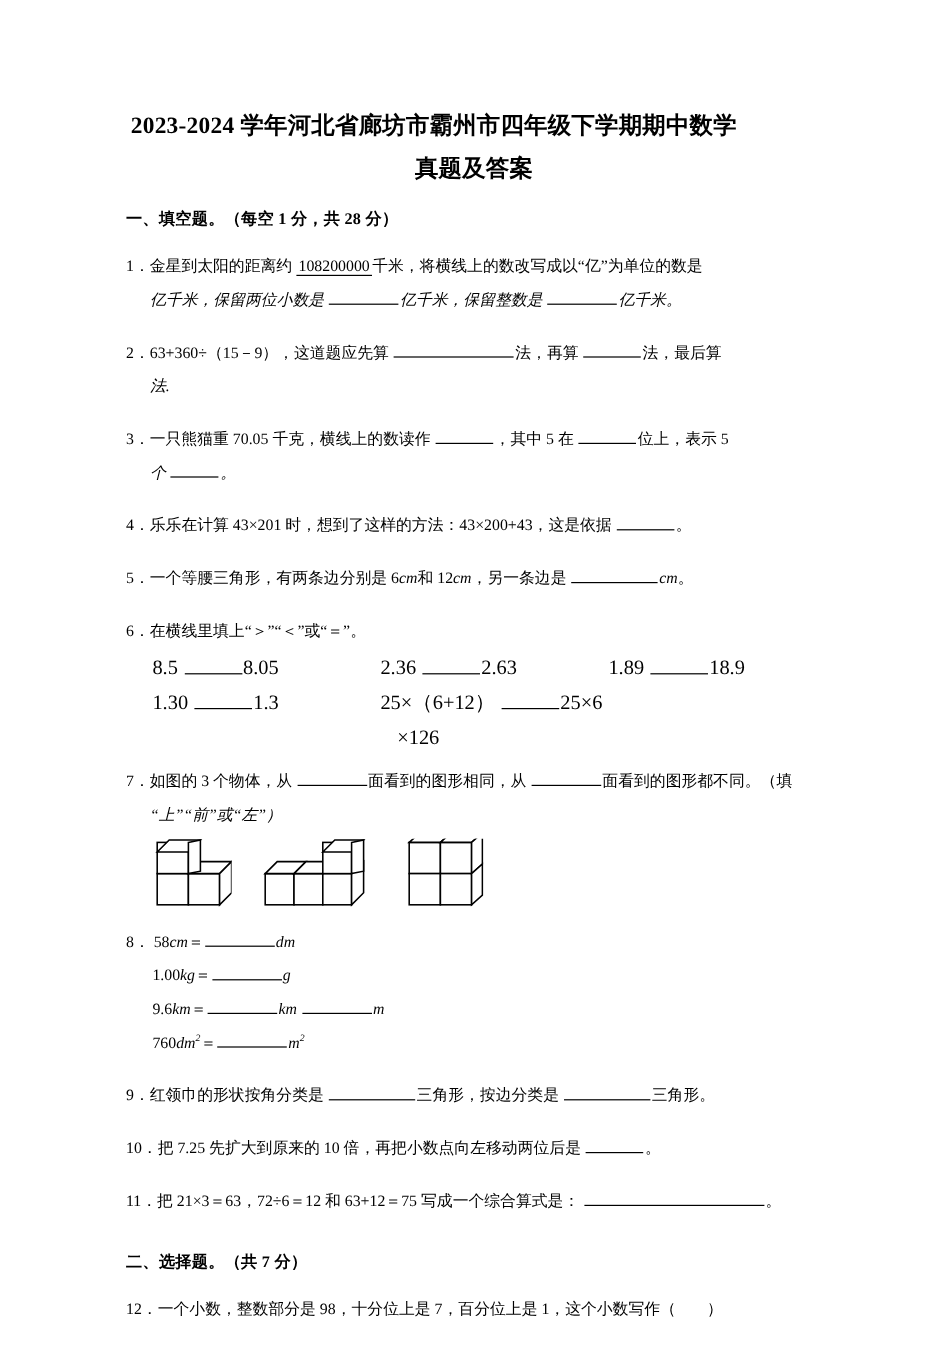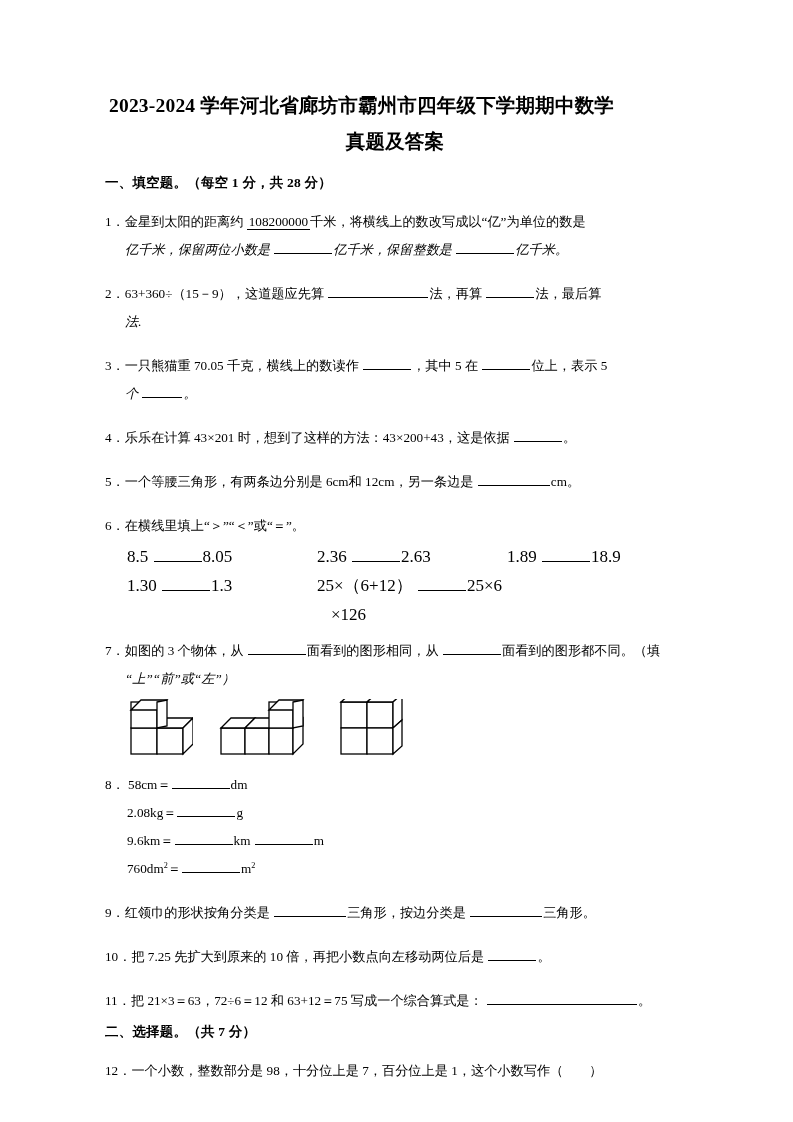--- a/index.html
+++ b/index.html
@@ -68,21 +68,21 @@
   .b-md { width: 58px; }
   .b-lg { width: 72px; }
   .b-xl { width: 100px; }
   .b-xxl { width: 150px; }
 
   .uline {
     border-bottom: 1px solid #000;
     padding: 0 2px;
   }
 
-  .ital { }
+  .ital { font-style: italic; }
   sup { font-size: 0.62em; vertical-align: super; line-height: 0; }
 
   
   .cmp-grid {
     display: grid;
     grid-template-columns: 190px 190px 200px;
     padding-left: 22px;
     margin-top: 2px;
     font-size: 17px;
     line-height: 29px;
@@ -243,21 +243,21 @@
           <polygon points="56,29 65,21 65,47 56,55" fill="#fff"></polygon>
         </svg>
       </div>
     </div>
 
     <div class="q" style="margin-top:10px">
       <span>8．</span>
       <span>58</span><span class="ital">cm</span><span>＝</span><span class="blank b-md"></span><span class="ital">dm</span>
     </div>
     <div class="conv">
-      <span>2.08</span><span class="ital">kg</span><span>＝</span><span class="blank b-md"></span><span class="ital">g</span>
+      <span>1.00</span><span class="ital">kg</span><span>＝</span><span class="blank b-md"></span><span class="ital">g</span>
     </div>
     <div class="conv">
       <span>9.6</span><span class="ital">km</span><span>＝</span><span class="blank b-md"></span><span class="ital">km</span>
       <span class="blank b-md"></span><span class="ital">m</span>
     </div>
     <div class="conv">
       <span>760</span><span class="ital">dm<sup>2</sup></span><span>＝</span><span class="blank b-md"></span><span class="ital">m<sup>2</sup></span>
     </div>
 
     <div class="q">
@@ -269,20 +269,20 @@
     <div class="q">
       <span>10．</span><span>把 7.25 先扩大到原来的 10 倍，再把小数点向左移动两位后是</span>
       <span class="blank b-sm"></span><span>。</span>
     </div>
 
     <div class="q">
       <span>11．</span><span>把 21×3＝63，72÷6＝12 和 63+12＝75 写成一个综合算式是：</span>
       <span class="blank b-xxl"></span><span>。</span>
     </div>
 
-    <div class="section-head" style="margin-top:8px">二、选择题。（共 7 分）</div>
+    <div class="section-head" style="margin-top:28px">二、选择题。（共 7 分）</div>
 
     <div class="q">
       <span>12．</span><span>一个小数，整数部分是 98，十分位上是 7，百分位上是 1，这个小数写作（</span><span style="display:inline-block;width:26px"></span><span>）</span>
     </div>
 
   </div>
 </div>
 
 </body></html>

